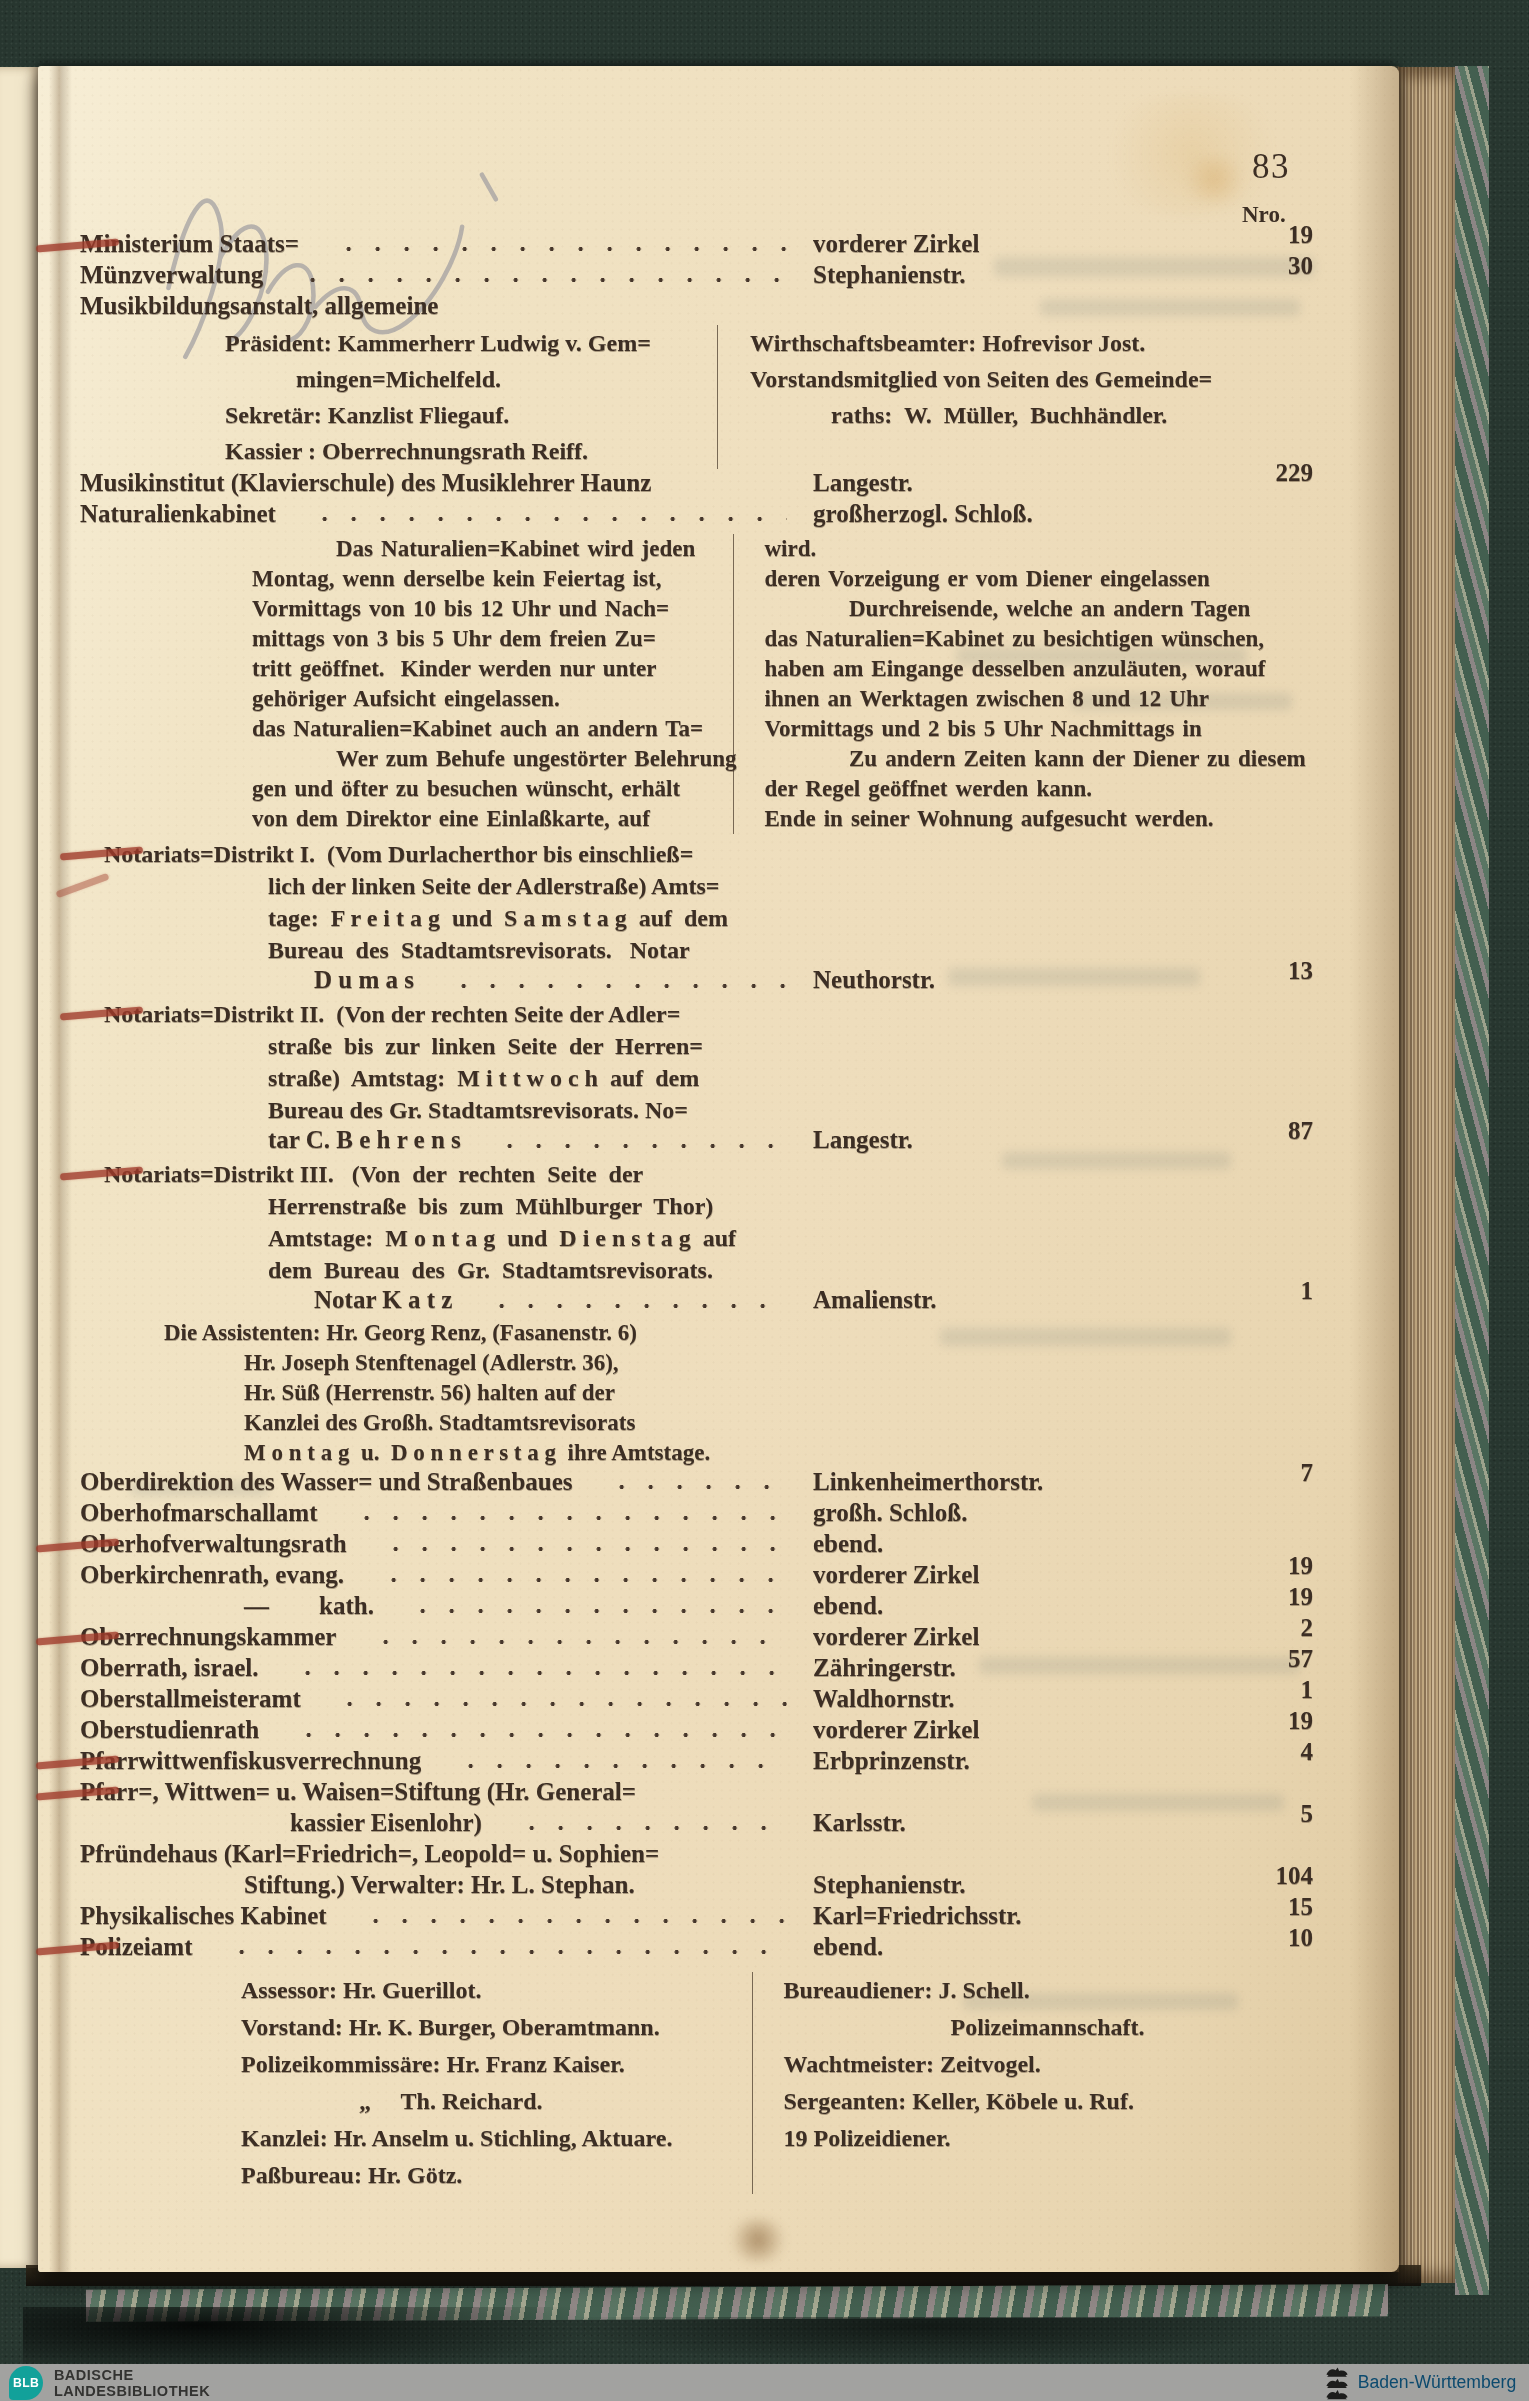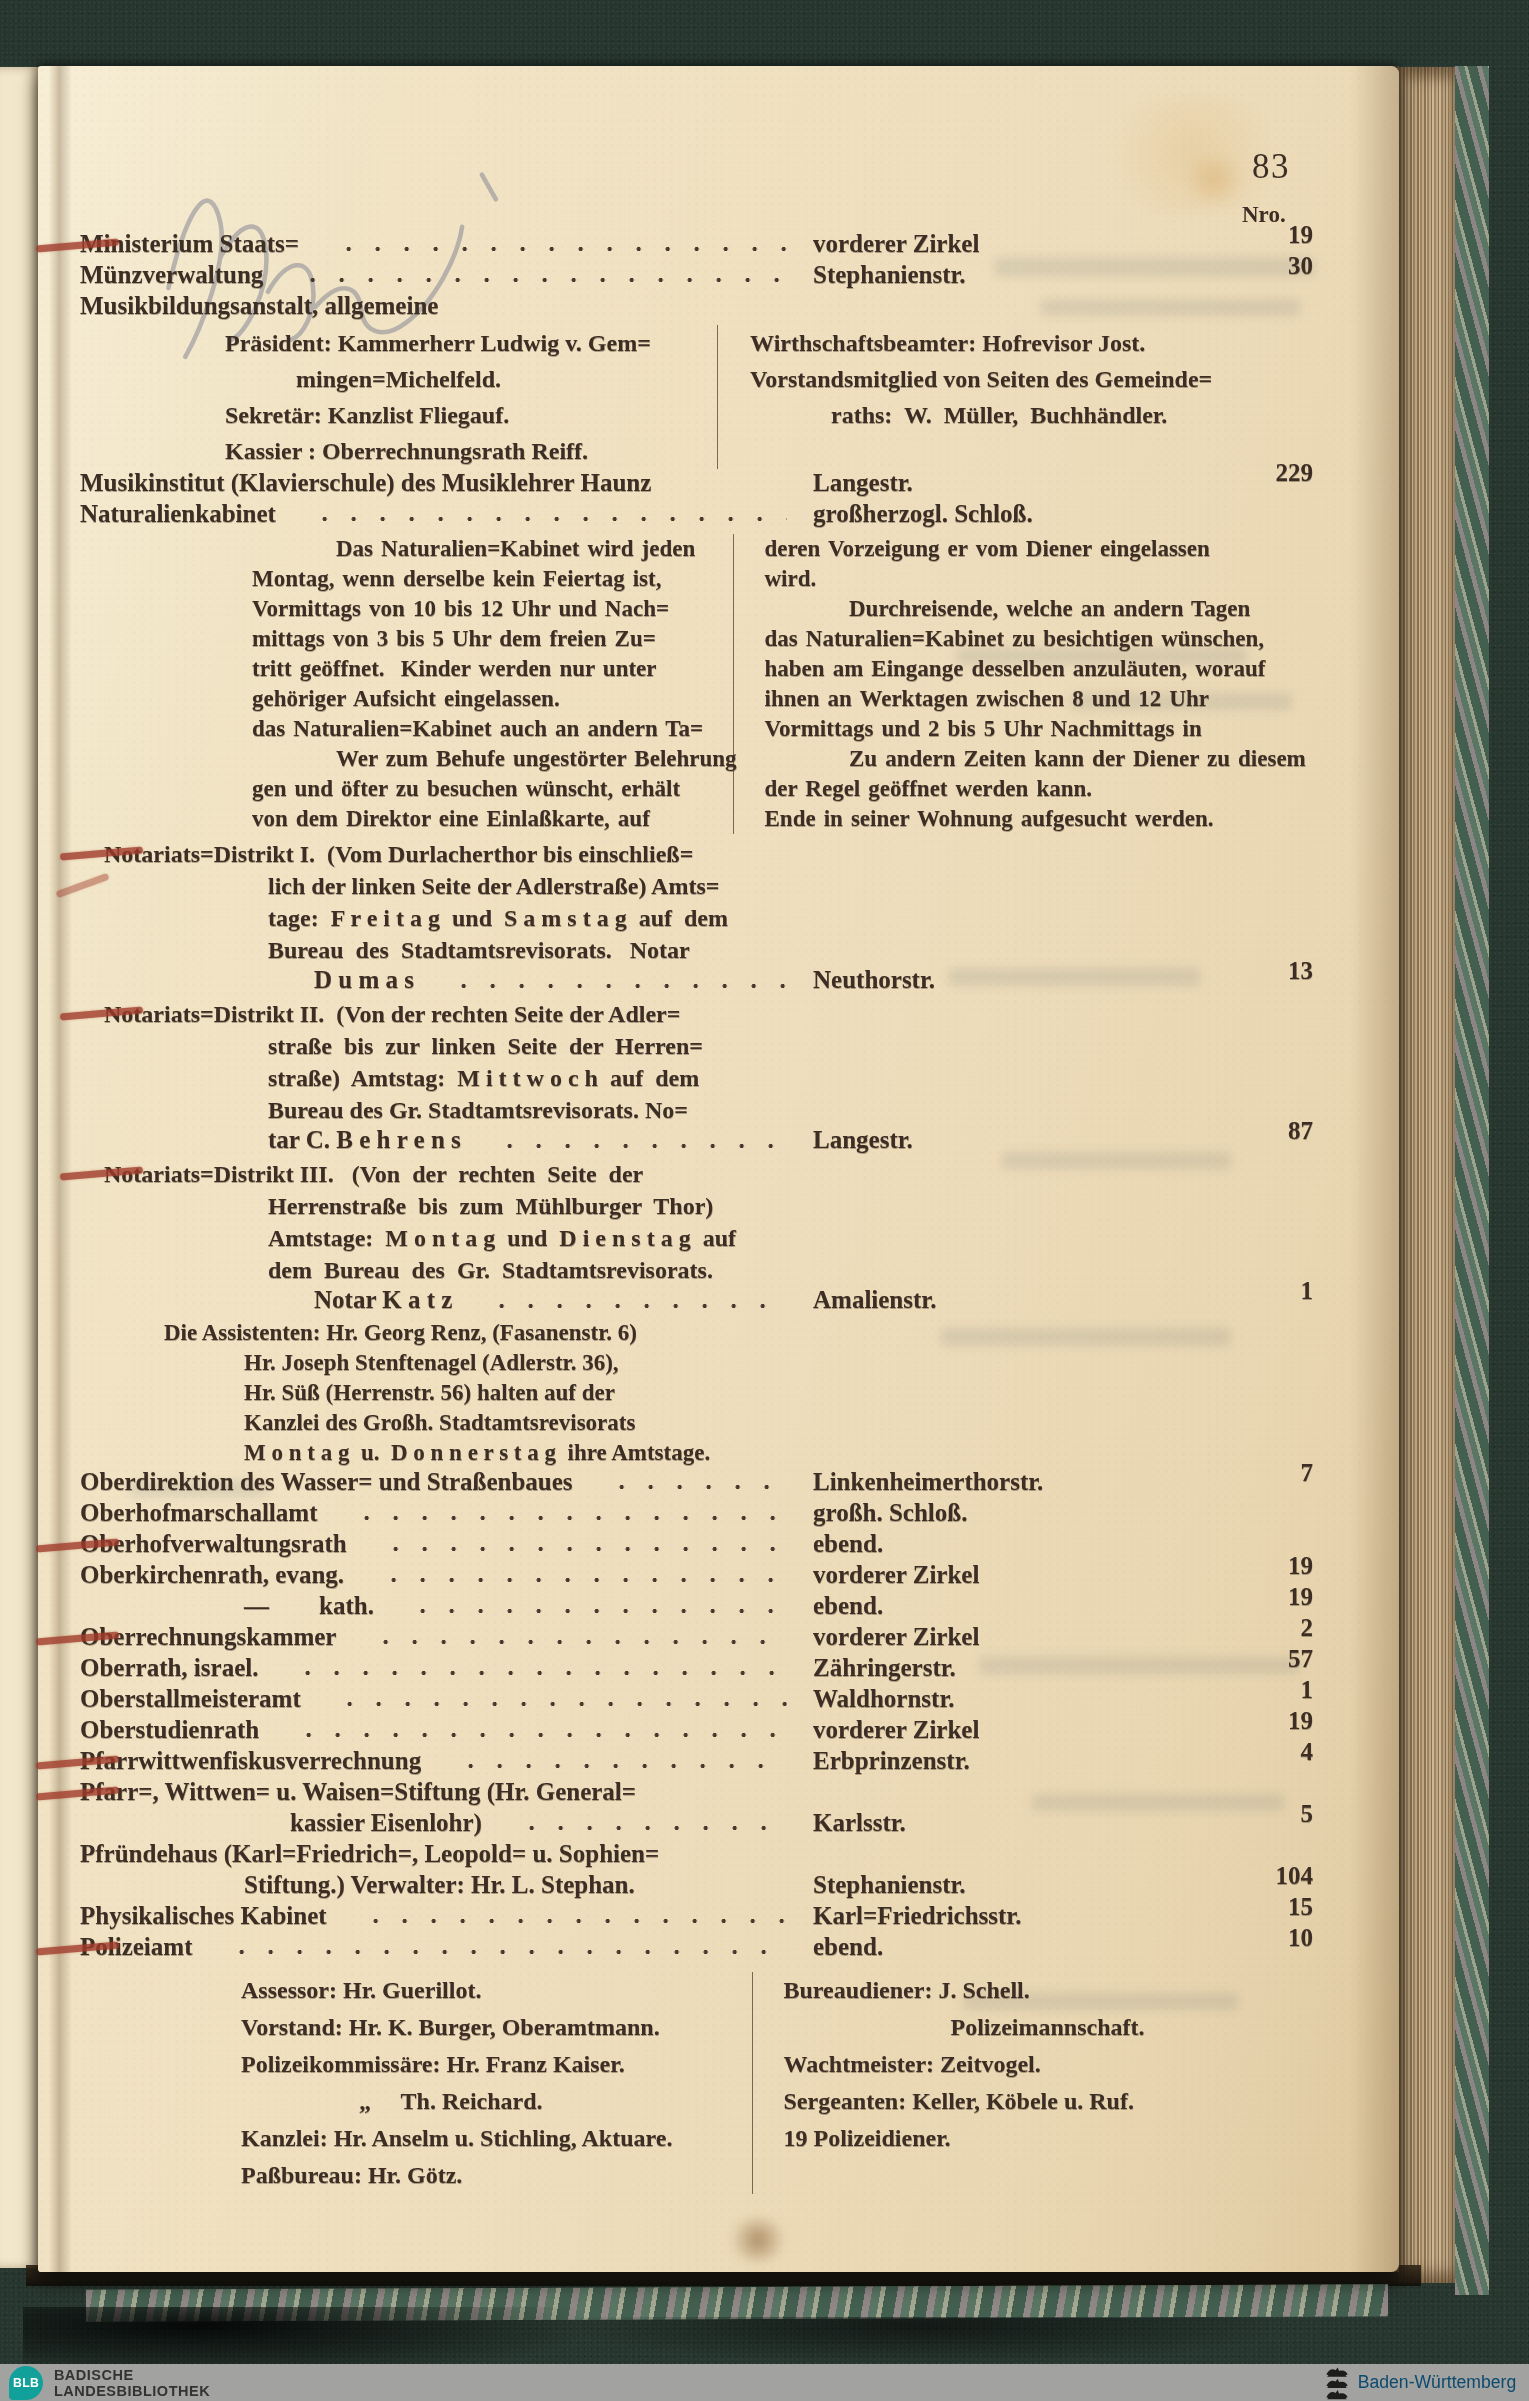--- a/index.html
+++ b/index.html
@@ -198,22 +198,22 @@
             <div class="tline"><span class="lt">Vormittags von 10 bis 12 Uhr und Nach=</span></div>
             <div class="tline"><span class="lt">mittags von 3 bis 5 Uhr dem freien Zu=</span></div>
             <div class="tline"><span class="lt">tritt geöffnet.  Kinder werden nur unter</span></div>
             <div class="tline"><span class="lt">gehöriger Aufsicht eingelassen.</span></div>
             <div class="tline"><span class="lt">das Naturalien=Kabinet auch an andern Ta=</span></div>
             <div class="tline pind"><span class="lt">Wer zum Behufe ungestörter Belehrung</span></div>
             <div class="tline"><span class="lt">gen und öfter zu besuchen wünscht, erhält</span></div>
             <div class="tline"><span class="lt">von dem Direktor eine Einlaßkarte, auf</span></div>
           </div>
           <div class="col-r">
+            <div class="tline"><span class="lt">wird.</span></div>
             <div class="tline"><span class="lt">deren Vorzeigung er vom Diener eingelassen</span></div>
-            <div class="tline"><span class="lt">wird.</span></div>
             <div class="tline pind"><span class="lt">Durchreisende, welche an andern Tagen</span></div>
             <div class="tline"><span class="lt">das Naturalien=Kabinet zu besichtigen wünschen,</span></div>
             <div class="tline"><span class="lt">haben am Eingange desselben anzuläuten, worauf</span></div>
             <div class="tline"><span class="lt">ihnen an Werktagen zwischen 8 und 12 Uhr</span></div>
             <div class="tline"><span class="lt">Vormittags und 2 bis 5 Uhr Nachmittags in</span></div>
             <div class="tline pind"><span class="lt">Zu andern Zeiten kann der Diener zu diesem</span></div>
             <div class="tline"><span class="lt">der Regel geöffnet werden kann.</span></div>
             <div class="tline"><span class="lt">Ende in seiner Wohnung aufgesucht werden.</span></div>
           </div>
         </div>

